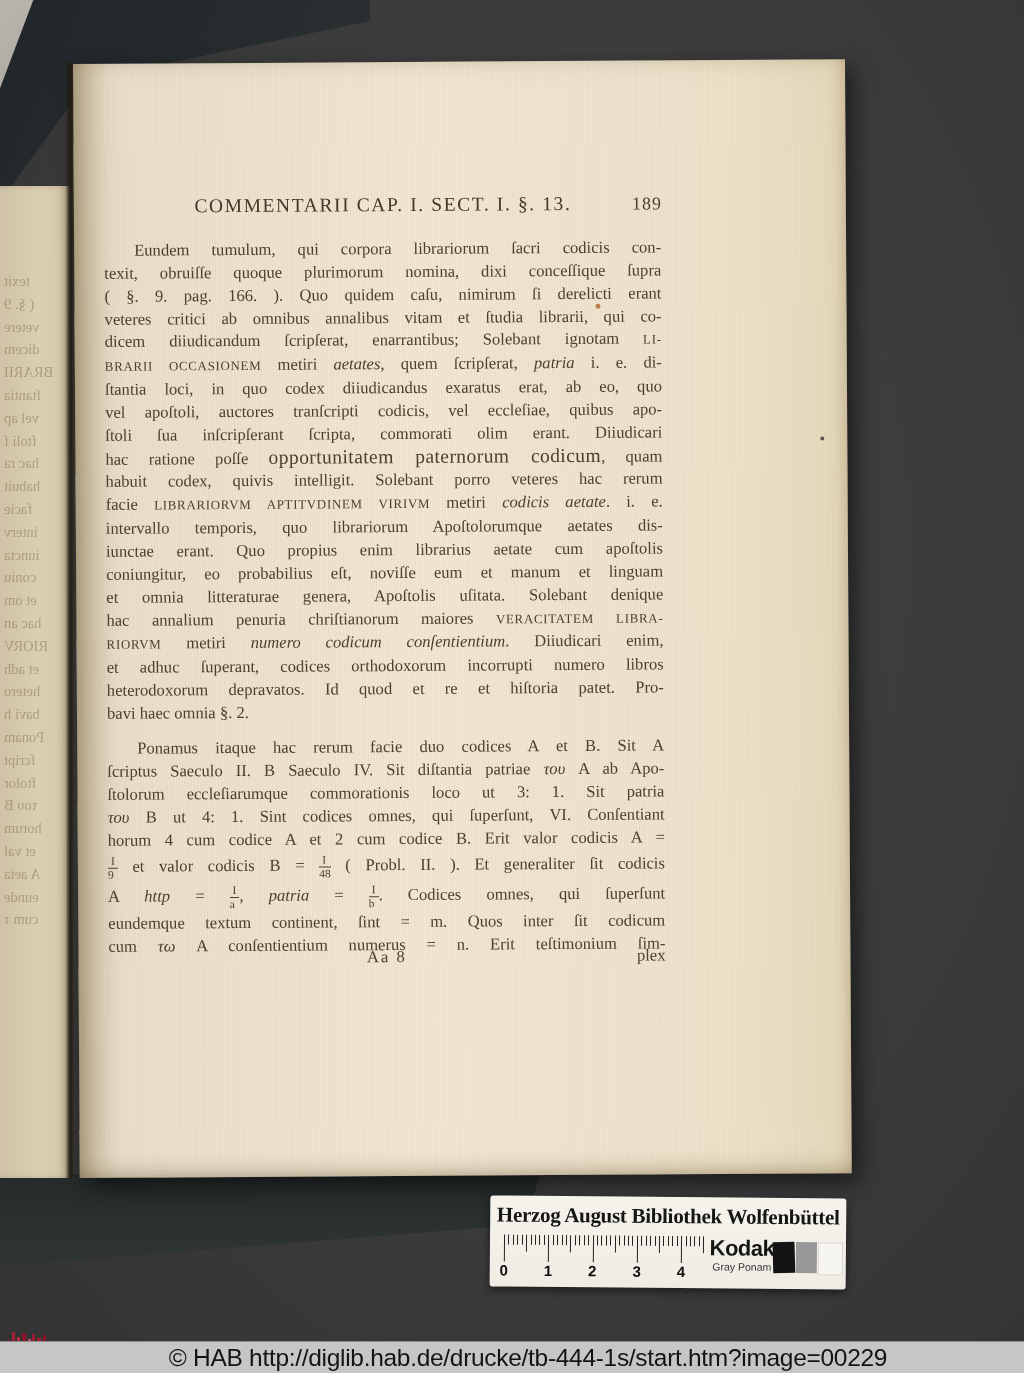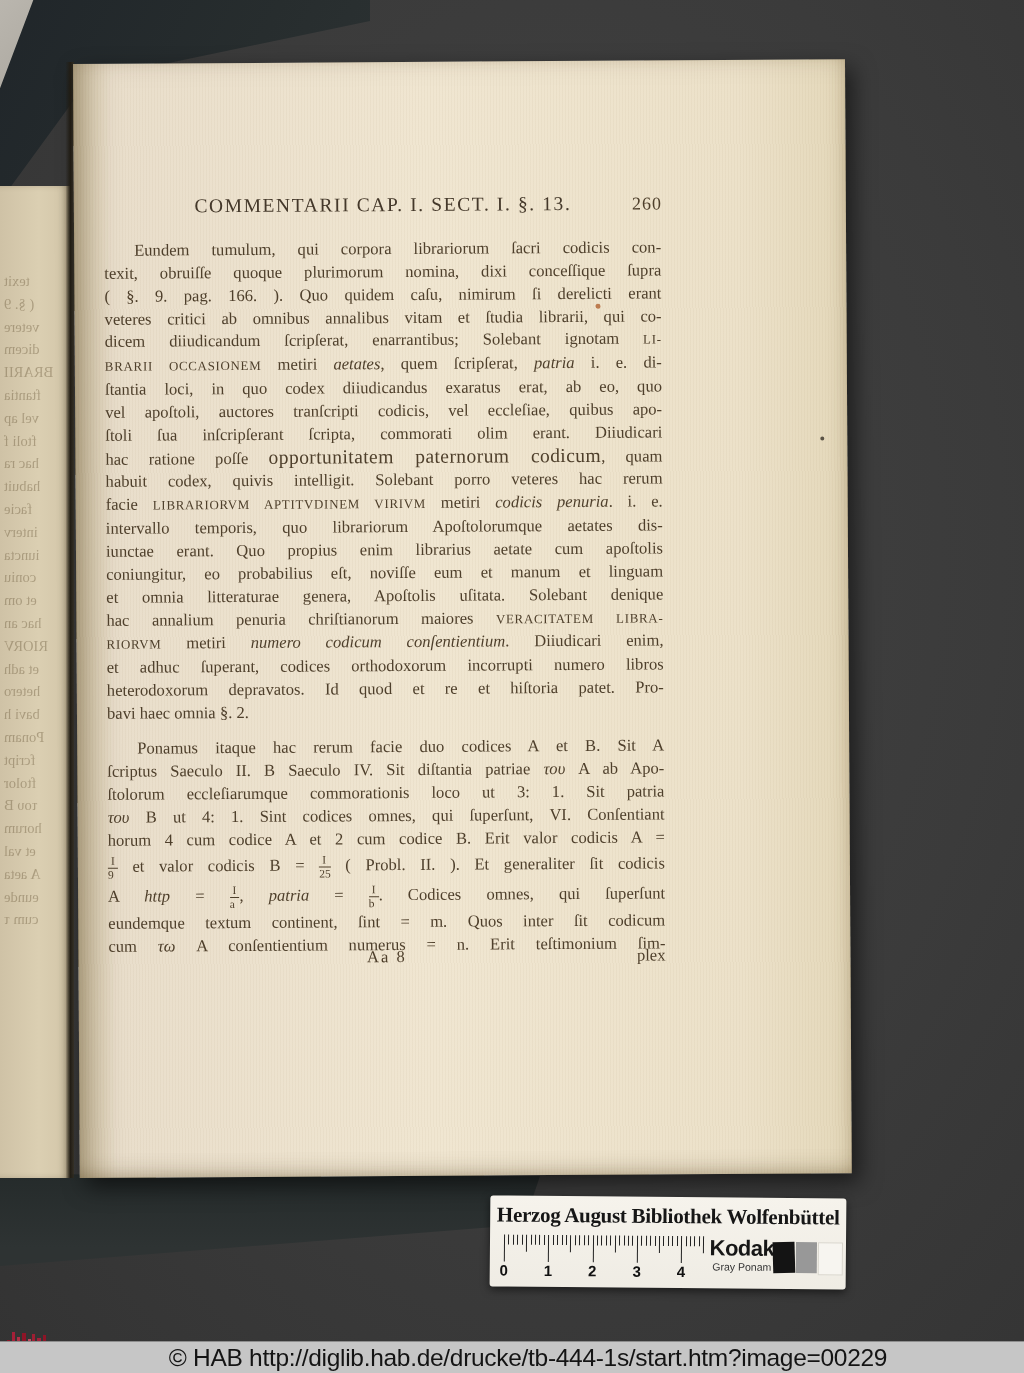--- a/index.html
+++ b/index.html
@@ -129,52 +129,52 @@
         <div>A aeta</div>
         <div>eunde</div>
         <div>cum τ</div>
       </div>
   </div>
   <div class="edge-line"></div>
 
   <div class="page">
     <div class="running-head">
       <span class="title">COMMENTARII CAP. I. SECT. I. §. 13.</span>
-      <span class="pagenum">260</span>
+      <span class="pagenum">189</span>
     </div>
     <div class="p1" id="para1">
         <div class="line"><span>Eundem tumulum, qui corpora librariorum ſacri codicis con-</span></div>
         <div class="line"><span>texit, obruiſſe quoque plurimorum nomina, dixi conceſſique ſupra</span></div>
         <div class="line"><span>( §. 9. pag. 166. ).  Quo quidem caſu, nimirum ſi derelicti erant</span></div>
         <div class="line"><span>veteres critici ab omnibus annalibus vitam et ſtudia librarii, qui co-</span></div>
         <div class="line"><span>dicem diiudicandum ſcripſerat, enarrantibus; Solebant ignotam </span><span class="sc">LI-</span></div>
         <div class="line"><span class="sc">BRARII OCCASIONEM</span><span> metiri </span><span class="it">aetates</span><span>, quem ſcripſerat, </span><span class="it">patria</span><span> i. e. di-</span></div>
         <div class="line"><span>ſtantia loci, in quo codex diiudicandus exaratus erat, ab eo, quo</span></div>
         <div class="line"><span>vel apoſtoli, auctores tranſcripti codicis, vel eccleſiae, quibus apo-</span></div>
         <div class="line"><span>ſtoli ſua inſcripſerant ſcripta, commorati olim erant.  Diiudicari</span></div>
         <div class="line"><span>hac ratione poſſe </span><span class="lg">opportunitatem paternorum codicum</span><span>, quam</span></div>
         <div class="line"><span>habuit codex, quivis intelligit.  Solebant porro veteres hac rerum</span></div>
-        <div class="line"><span>facie </span><span class="sc">LIBRARIORVM APTITVDINEM VIRIVM</span><span> metiri </span><span class="it">codicis penuria</span><span>.  i. e.</span></div>
+        <div class="line"><span>facie </span><span class="sc">LIBRARIORVM APTITVDINEM VIRIVM</span><span> metiri </span><span class="it">codicis aetate</span><span>.  i. e.</span></div>
         <div class="line"><span>intervallo temporis, quo librariorum Apoſtolorumque aetates dis-</span></div>
         <div class="line"><span>iunctae erant.  Quo propius enim librarius aetate cum apoſtolis</span></div>
         <div class="line"><span>coniungitur, eo probabilius eſt, noviſſe eum et manum et linguam</span></div>
         <div class="line"><span>et omnia litteraturae genera, Apoſtolis uſitata.  Solebant denique</span></div>
         <div class="line"><span>hac annalium penuria chriſtianorum maiores </span><span class="sc">VERACITATEM LIBRA-</span></div>
         <div class="line"><span class="sc">RIORVM</span><span> metiri </span><span class="it">numero codicum conſentientium</span><span>.  Diiudicari enim,</span></div>
         <div class="line"><span>et adhuc ſuperant, codices orthodoxorum incorrupti numero libros</span></div>
         <div class="line"><span>heterodoxorum depravatos.  Id quod et re et hiſtoria patet.  Pro-</span></div>
         <div class="line noj"><span>bavi haec omnia §. 2.</span></div>
       </div>
     <div class="p2" id="para2">
         <div class="line"><span>Ponamus itaque hac rerum facie duo codices A et B.  Sit A</span></div>
         <div class="line"><span>ſcriptus Saeculo II. B Saeculo IV.  Sit diſtantia patriae </span><span class="it">του</span><span> A ab Apo-</span></div>
         <div class="line"><span>ſtolorum eccleſiarumque commorationis loco ut 3: 1.  Sit patria</span></div>
         <div class="line"><span class="it">του</span><span> B ut 4: 1.  Sint codices omnes, qui ſuperſunt, VI.  Conſentiant</span></div>
         <div class="line"><span>horum 4 cum codice A et 2 cum codice B.  Erit valor codicis A =</span></div>
-        <div class="line tall"><span class="fr"><span class="n">I</span><span class="d">9</span></span><span> et valor codicis B = </span><span class="fr"><span class="n">I</span><span class="d">25</span></span><span> ( Probl. II. ).  Et generaliter ſit codicis</span></div>
+        <div class="line tall"><span class="fr"><span class="n">I</span><span class="d">9</span></span><span> et valor codicis B = </span><span class="fr"><span class="n">I</span><span class="d">48</span></span><span> ( Probl. II. ).  Et generaliter ſit codicis</span></div>
         <div class="line tall"><span>A </span><span class="it">http</span><span> = </span><span class="fr"><span class="n">I</span><span class="d">a</span></span><span>, </span><span class="it">patria</span><span> = </span><span class="fr"><span class="n">I</span><span class="d">b</span></span><span>.  Codices omnes, qui ſuperſunt</span></div>
         <div class="line"><span>eundemque textum continent, ſint = m.  Quos inter ſit codicum</span></div>
         <div class="line"><span>cum </span><span class="it">τω</span><span> A conſentientium numerus = n.  Erit teſtimonium ſim-</span></div>
       </div>
     <div class="sigline">
       <span class="center">Aa 8</span>
       <span class="right">plex</span>
     </div>
     <div class="speck-orange"></div>
     <div class="speck-dark"></div>

